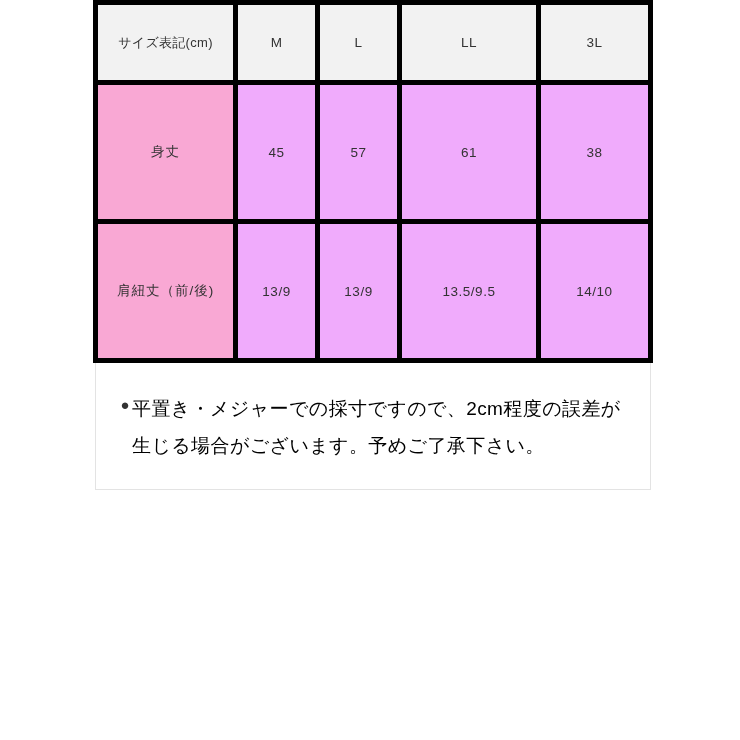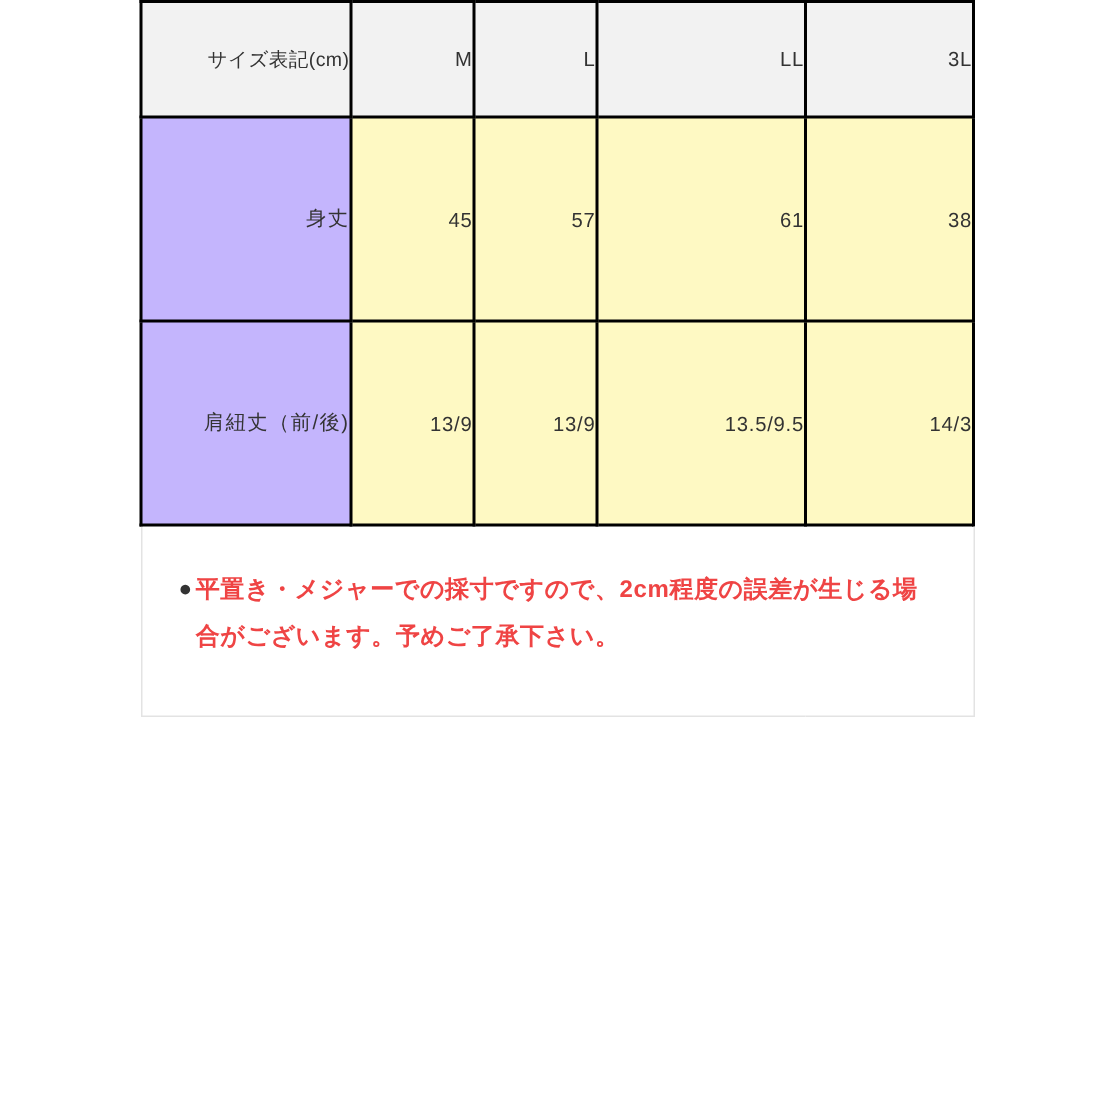--- a/index.html
+++ b/index.html
@@ -30,22 +30,22 @@
     box-sizing: border-box;
   }
   table.size-table {
     border-collapse: collapse;
     width: 555px;
     table-layout: fixed;
     background: #ffffff;
   }
   table.size-table td,
   table.size-table th {
-    border: 2px solid #000000;
-    text-align: right;
+    border: 5px solid #000000;
+    text-align: center;
     vertical-align: middle;
     font-weight: normal;
     font-size: 13.5px;
     color: #333333;
     padding: 0;
   }
   
   col.c-label { width: 140px; }
   col.c-m     { width: 82px; }
   col.c-l     { width: 82px; }
@@ -60,26 +60,26 @@
   }
   thead th.label-head {
     font-size: 13px;
     letter-spacing: 0.3px;
   }
   tbody td {
     height: 134px;
     font-size: 13.5px;
   }
   tbody td.row-label {
-    background: #c4b5fd;
+    background: #f9a8d4;
     font-size: 13.5px;
     letter-spacing: 1px;
   }
   tbody td.val {
-    background: #fef9c3;
+    background: #f0abfc;
     letter-spacing: 0.5px;
   }
   tr.note-row td {
     height: 126px;
     background: #ffffff;
     border: 1px solid #e3e3e3;
     text-align: left;
     vertical-align: top;
     padding: 0;
   }
@@ -91,25 +91,24 @@
   .bullet {
     flex: 0 0 auto;
     width: 14px;
     margin-top: 7px;
     font-size: 15px;
     line-height: 1;
     color: #333333;
     text-align: center;
   }
   .note-text {
-    font-size: 16px;
+    font-size: 19px;
     line-height: 1.95;
-    color: #ef4444;
+    color: #000000;
     letter-spacing: 0.4px;
-    font-weight: bold;
   }
 </style>
 </head>
 <body>
 
 <div class="page">
   <div class="table-wrap">
     <table class="size-table">
       <colgroup>
         <col class="c-label">
@@ -133,21 +132,21 @@
           <td class="val">45</td>
           <td class="val">57</td>
           <td class="val">61</td>
           <td class="val">38</td>
         </tr>
         <tr>
           <td class="row-label">肩紐丈（前/後)</td>
           <td class="val">13/9</td>
           <td class="val">13/9</td>
           <td class="val">13.5/9.5</td>
-          <td class="val">14/3</td>
+          <td class="val">14/10</td>
         </tr>
         <tr class="note-row">
           <td colspan="5">
             <div class="note">
               <span class="bullet">●</span>
               <span class="note-text">平置き・メジャーでの採寸ですので、2cm程度の誤差が生じる場合がございます。予めご了承下さい。</span>
             </div>
           </td>
         </tr>
       </tbody>

